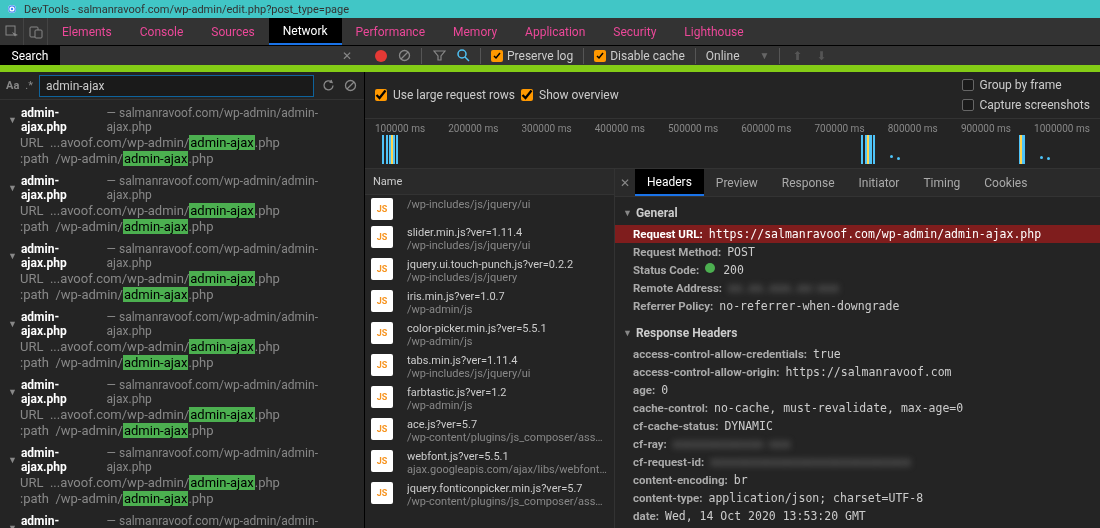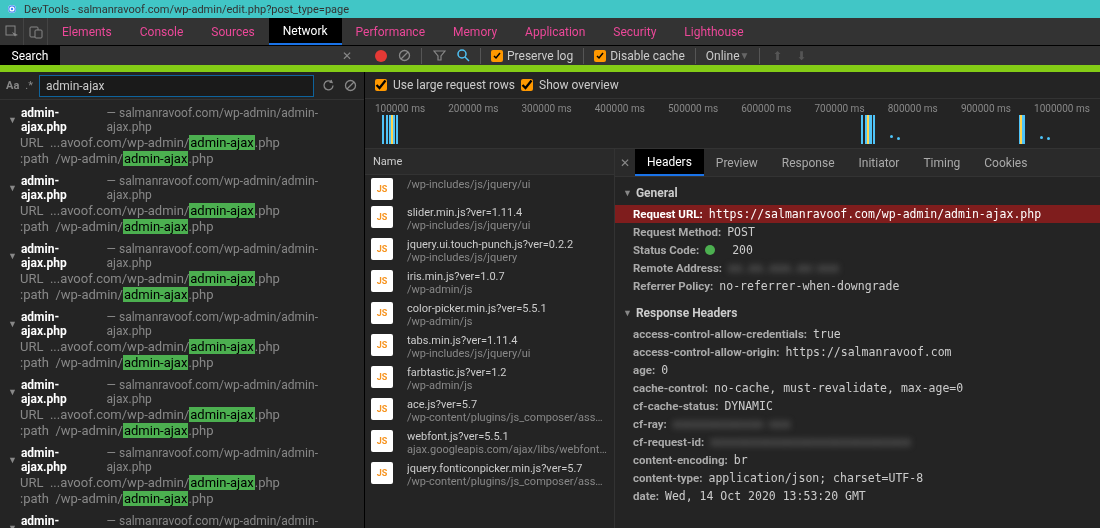--- a/index.html
+++ b/index.html
@@ -15,21 +15,21 @@
 .row2{display:flex;height:26px;background:#333;border-bottom:7px solid #84cc16}
 .searchlbl{background:#000;color:#fff;width:60px;display:flex;align-items:center;justify-content:center;font-size:12px}
 .searchclose{width:20px;display:flex;align-items:center;justify-content:center;color:#888}
 .nettoolbar{display:flex;align-items:center;gap:10px;padding:0 10px;flex:1}
 .nettoolbar .rec{width:12px;height:12px;border-radius:50%;background:#e53935}
 .nettoolbar .ic{width:14px;height:14px;color:#888;display:flex;align-items:center;justify-content:center}
 .nettoolbar .divider{width:1px;height:16px;background:#555}
 .nettoolbar .chk{display:flex;align-items:center;gap:4px;color:#ccc}
 .nettoolbar .chkbox{width:12px;height:12px;background:#ff9800;border-radius:2px;display:flex;align-items:center;justify-content:center}
 .nettoolbar .chkbox svg{width:8px;height:8px}
-.nettoolbar .throttle{color:#ccc;display:flex;align-items:center;gap:0}
+.nettoolbar .throttle{color:#ccc;display:flex;align-items:center;gap:20px}
 .nettoolbar .arrow{color:#666;font-size:10px}
 .main{display:flex;height:calc(528px - 18px - 28px - 26px)}
 .leftpane{width:365px;background:#242424;border-right:1px solid #000;display:flex;flex-direction:column}
 .searchrow{display:flex;align-items:center;height:28px;padding:0 6px;gap:6px;border-bottom:1px solid #333}
 .searchrow .aa{color:#888;font-size:11px;font-weight:bold}
 .searchrow .regex{color:#888;font-size:11px}
 .searchrow input{flex:1;background:#1a1a1a;border:1px solid #0e639c;color:#ccc;padding:3px 6px;font-size:12px;outline:none}
 .searchrow .ic{color:#888;width:16px;display:flex;justify-content:center}
 .results{flex:1;overflow:hidden;padding:4px 0}
 .resultgroup{padding:2px 8px 6px 8px}
@@ -66,21 +66,21 @@
 .detailbody{flex:1;overflow:hidden;padding:4px 0}
 .section{padding:2px 8px}
 .section .shead{display:flex;align-items:center;gap:4px;color:#ccc;font-weight:bold;padding:3px 0}
 .section .shead .tri{color:#888;font-size:9px}
 .kv{padding:2px 8px 2px 18px;display:flex;gap:6px;font-size:11.5px}
 .kv.sel{background:#7f1d1d;color:#fff}
 .kv .k{color:#aaa;font-weight:bold}
 .kv.sel .k{color:#fff}
 .kv .v{font-family:Menlo,Consolas,monospace;color:#ccc}
 .kv.sel .v{color:#fff}
-.kv .status{display:flex;align-items:center;gap:17px}
+.kv .status{display:flex;align-items:flex-start;gap:8px}
 .kv .greendot{width:10px;height:10px;border-radius:50%;background:#4caf50}
 .kv .blur{filter:blur(3px);color:#888}
 svg{display:block}
 </style>
 </head>
 <body>
 
 <div class="titlebar">
   <span class="dot">
     <svg viewBox="0 0 10 10">
@@ -270,20 +270,30 @@
             </span>
             <span>Use large request rows</span>
           </span>
         <span class="chk">
             <span class="chkbox">
               <svg viewBox="0 0 8 8">
                 <path d="M1 4 L3 6 L7 1" stroke="#000" stroke-width="1.5" fill="none"></path>
               </svg>
             </span>
             <span>Show overview</span>
+          </span>
+      </div>
+      <div style="display:flex;flex-direction:column;gap:6px">
+        <span class="chk">
+            <span class="chkbox empty"></span>
+            <span>Group by frame</span>
+          </span>
+        <span class="chk">
+            <span class="chkbox empty"></span>
+            <span>Capture screenshots</span>
           </span>
       </div>
     </div>
 
     <div class="timeline">
       <div class="ticks" id="ticks">
           <span>100000 ms</span>
           <span>200000 ms</span>
           <span>300000 ms</span>
           <span>400000 ms</span>

